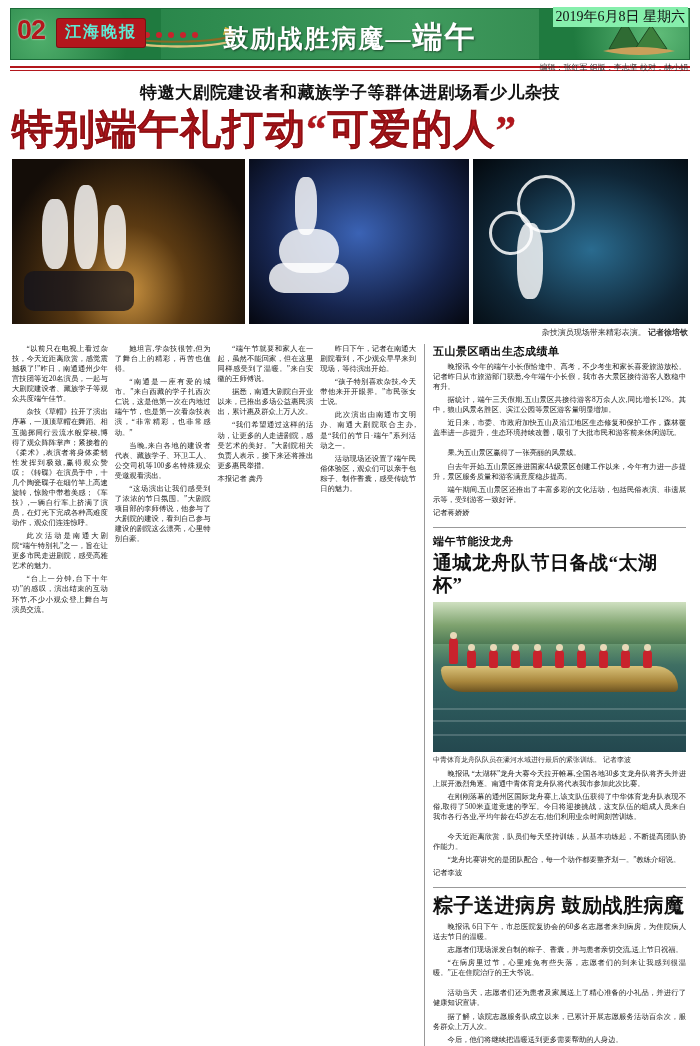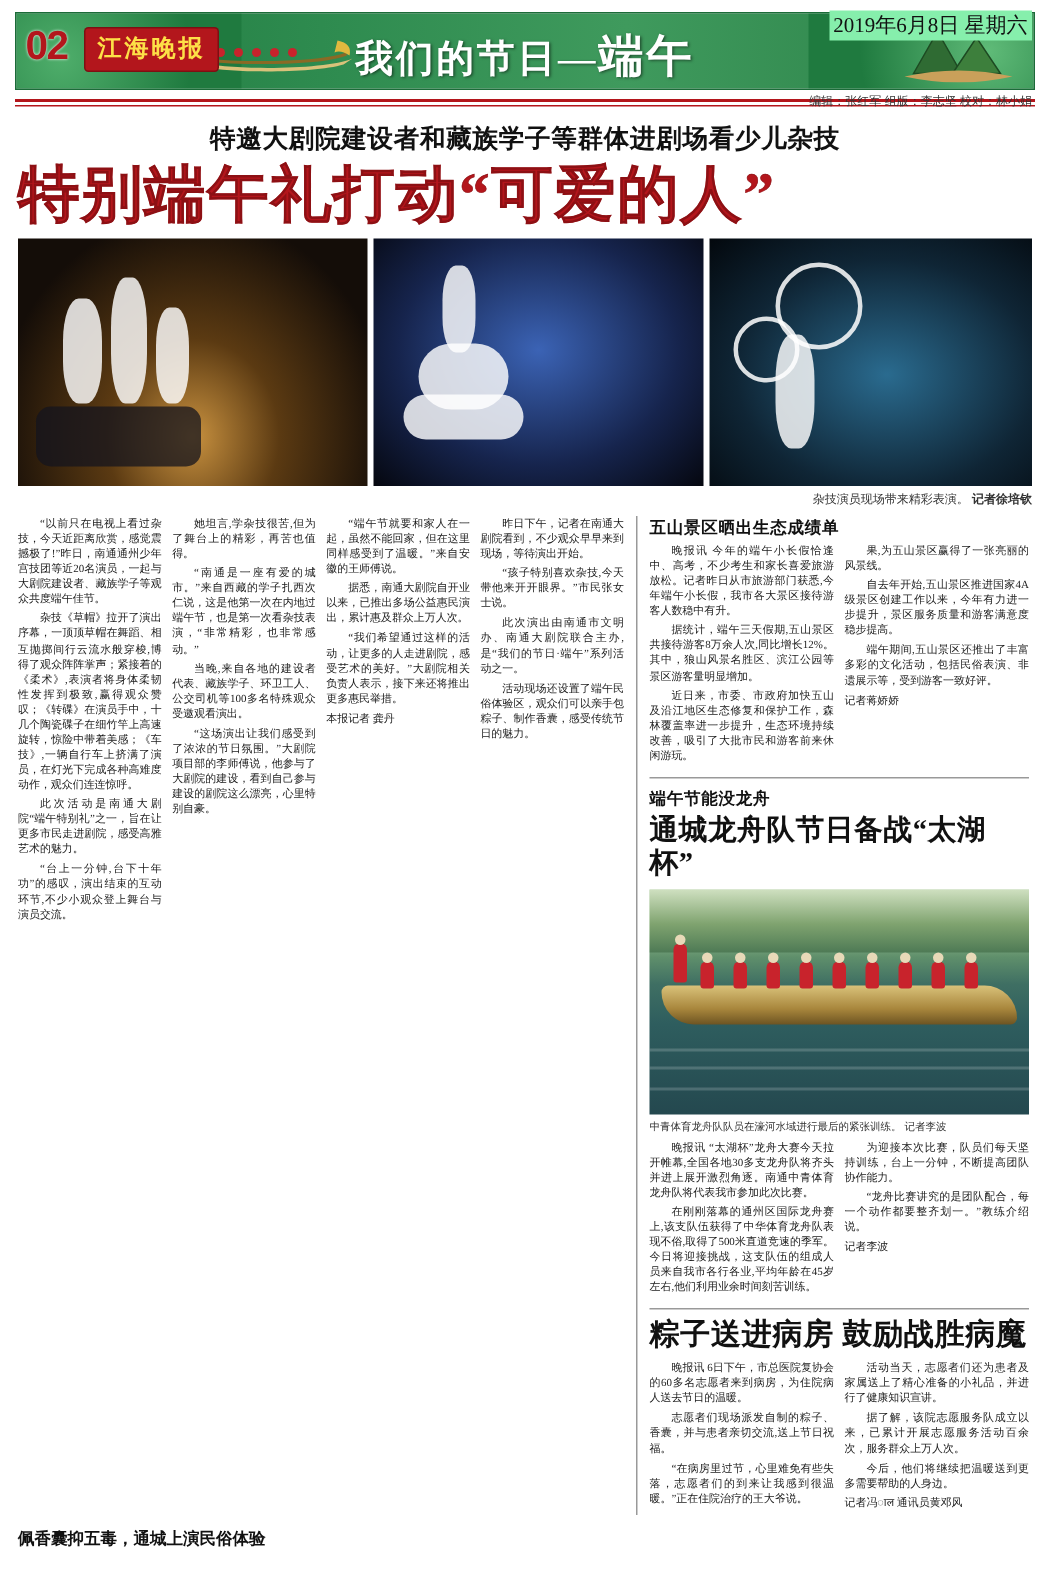--- a/index.html
+++ b/index.html
@@ -31,21 +31,21 @@
   .pageno {
     position:absolute; left:6px; top:6px;
     font-family:"Liberation Sans", sans-serif;
     font-size:27px; font-weight:bold; color:#b3161c;
     letter-spacing:-1px; z-index:5;
     text-shadow:0 0 2px #fff;
     text-align:right;
   }
   .paper-logo {
     position:absolute; left:46px; top:10px; z-index:5;
-    background:#b3161c; color:#fde047;
+    background:#b3161c; color:#5eead4;
     font-family:Liberation Serif, serif;
     font-size:16px; font-weight:bold;
     padding:3px 8px 4px 8px;
     letter-spacing:2px;
     border-radius:2px;
     box-shadow:0 0 0 1px #7e0f13;
   }
   .dragon-boat {
     position:absolute; left:118px; top:14px; z-index:4;
     width:108px; height:26px;
@@ -136,21 +136,21 @@
   
   .sec-kicker {
     font-size:11px; font-weight:bold; letter-spacing:.5px;
     margin:0 0 3px 0; color:#111;
   }
   .sec-title {
     font-size:19px; font-weight:bold; color:#b3161c;
     letter-spacing:.5px; margin:0 0 5px 0; line-height:1.15;
   }
   .sec-title.black { color:#111; }
-  .two-col { display:flex; gap:7px; }
+  .two-col { display:flex; gap:7px;flex-direction:column; }
   .two-col .col p { font-size:7.3px; }
 
   
   .boat-photo {
     margin:6px 0 3px 0; height:150px; position:relative; overflow:hidden;
     background:linear-gradient(180deg,#b9d3ac 0%, #9dc092 18%, #5f8f6b 30%, #3f6f63 42%, #2e5d5e 60%, #24484f 100%);
   }
   .boat-photo .treeline {
     position:absolute; left:0; right:0; top:0; height:42px;
     background:linear-gradient(180deg,#cfe0c0 0%, #7fa36f 55%, #4e7a55 100%);
@@ -199,21 +199,21 @@
       <path d="M4 16 C24 20, 84 20, 102 13" stroke="#8a6a25" fill="none" stroke-width="2"></path>
       <circle cx="18" cy="12" r="3" fill="#c8232c"></circle>
       <circle cx="30" cy="12" r="3" fill="#c8232c"></circle>
       <circle cx="42" cy="12" r="3" fill="#c8232c"></circle>
       <circle cx="54" cy="12" r="3" fill="#c8232c"></circle>
       <circle cx="66" cy="12" r="3" fill="#c8232c"></circle>
       <path d="M96 4 q10 2 8 10 q-6 -4 -10 -2 Z" fill="#e0b93f"></path>
     </svg>
 
     <div class="masthead-title">
-      <span>我们的节日—</span><span class="big">端午</span>
+      <span>鼓励战胜病魔—</span><span class="big">端午</span>
     </div>
 
     <svg class="rice-dump" viewBox="0 0 80 40">
       <path d="M10 34 L26 6 L42 34 Z" fill="#2f6b33" stroke="#1d4a22"></path>
       <path d="M36 34 L52 10 L68 34 Z" fill="#3d7f3c" stroke="#1d4a22"></path>
       <path d="M4 36 q36 -8 72 0 q-36 8 -72 0" fill="#c9a05a"></path>
     </svg>
   </div>
 
   <div class="byline-top">编辑：张红军 组版：李志坚 校对：林小娟</div>
@@ -341,21 +341,21 @@
           <div class="ripple" style="top:132px;"></div>
         </div>
         <div class="cap-right">中青体育龙舟队队员在濠河水域进行最后的紧张训练。 记者李波</div>
 
         <div class="two-col">
           <div class="col">
             <p class="indent">晚报讯 “太湖杯”龙舟大赛今天拉开帷幕,全国各地30多支龙舟队将齐头并进上展开激烈角逐。南通中青体育龙舟队将代表我市参加此次比赛。</p>
             <p class="indent">在刚刚落幕的通州区国际龙舟赛上,该支队伍获得了中华体育龙舟队表现不俗,取得了500米直道竞速的季军。今日将迎接挑战，这支队伍的组成人员来自我市各行各业,平均年龄在45岁左右,他们利用业余时间刻苦训练。</p>
           </div>
           <div class="col">
-            <p class="indent">为迎接本次比赛，队员们每天坚持训练，台上一分钟，不断提高团队协作能力。</p>
+            <p class="indent">今天近距离欣赏，队员们每天坚持训练，从基本功练起，不断提高团队协作能力。</p>
             <p class="indent">“龙舟比赛讲究的是团队配合，每一个动作都要整齐划一。”教练介绍说。</p>
             <p class="sig">记者李波</p>
           </div>
         </div>
       </div>
 
       <div class="hr-gray"></div>
 
       <div>
         <div class="sec-title black" style="font-size:20px;">

